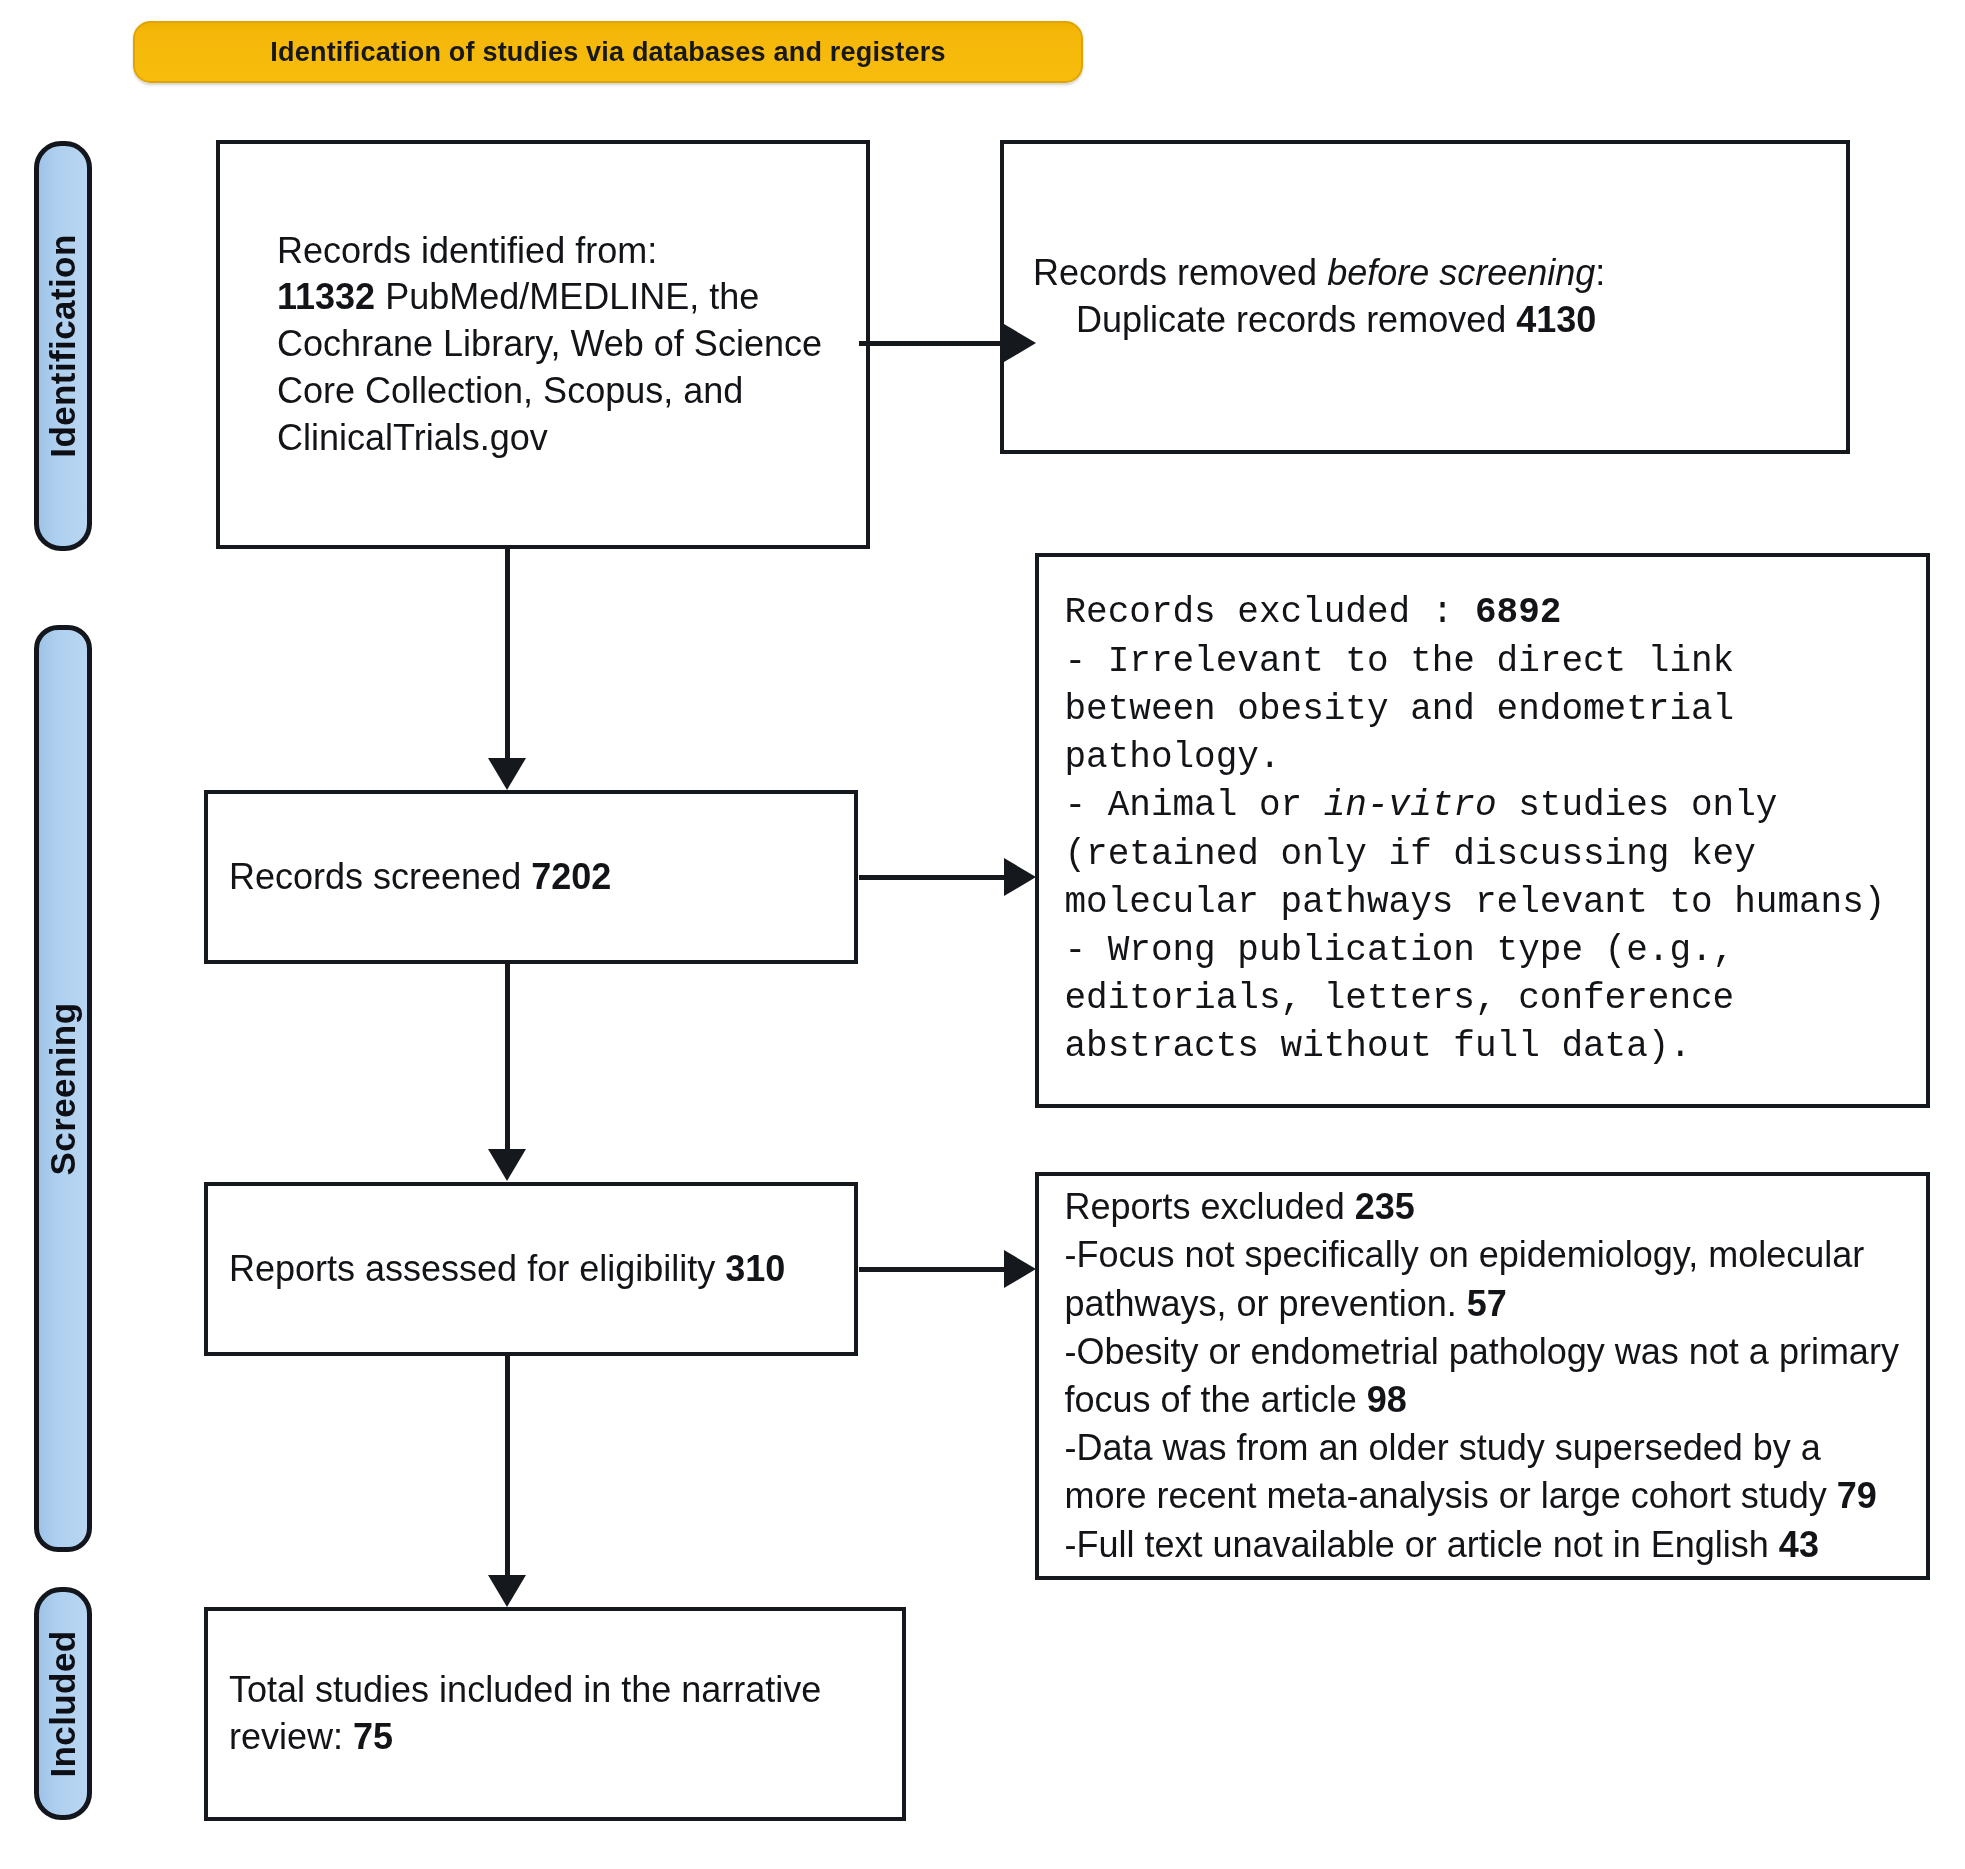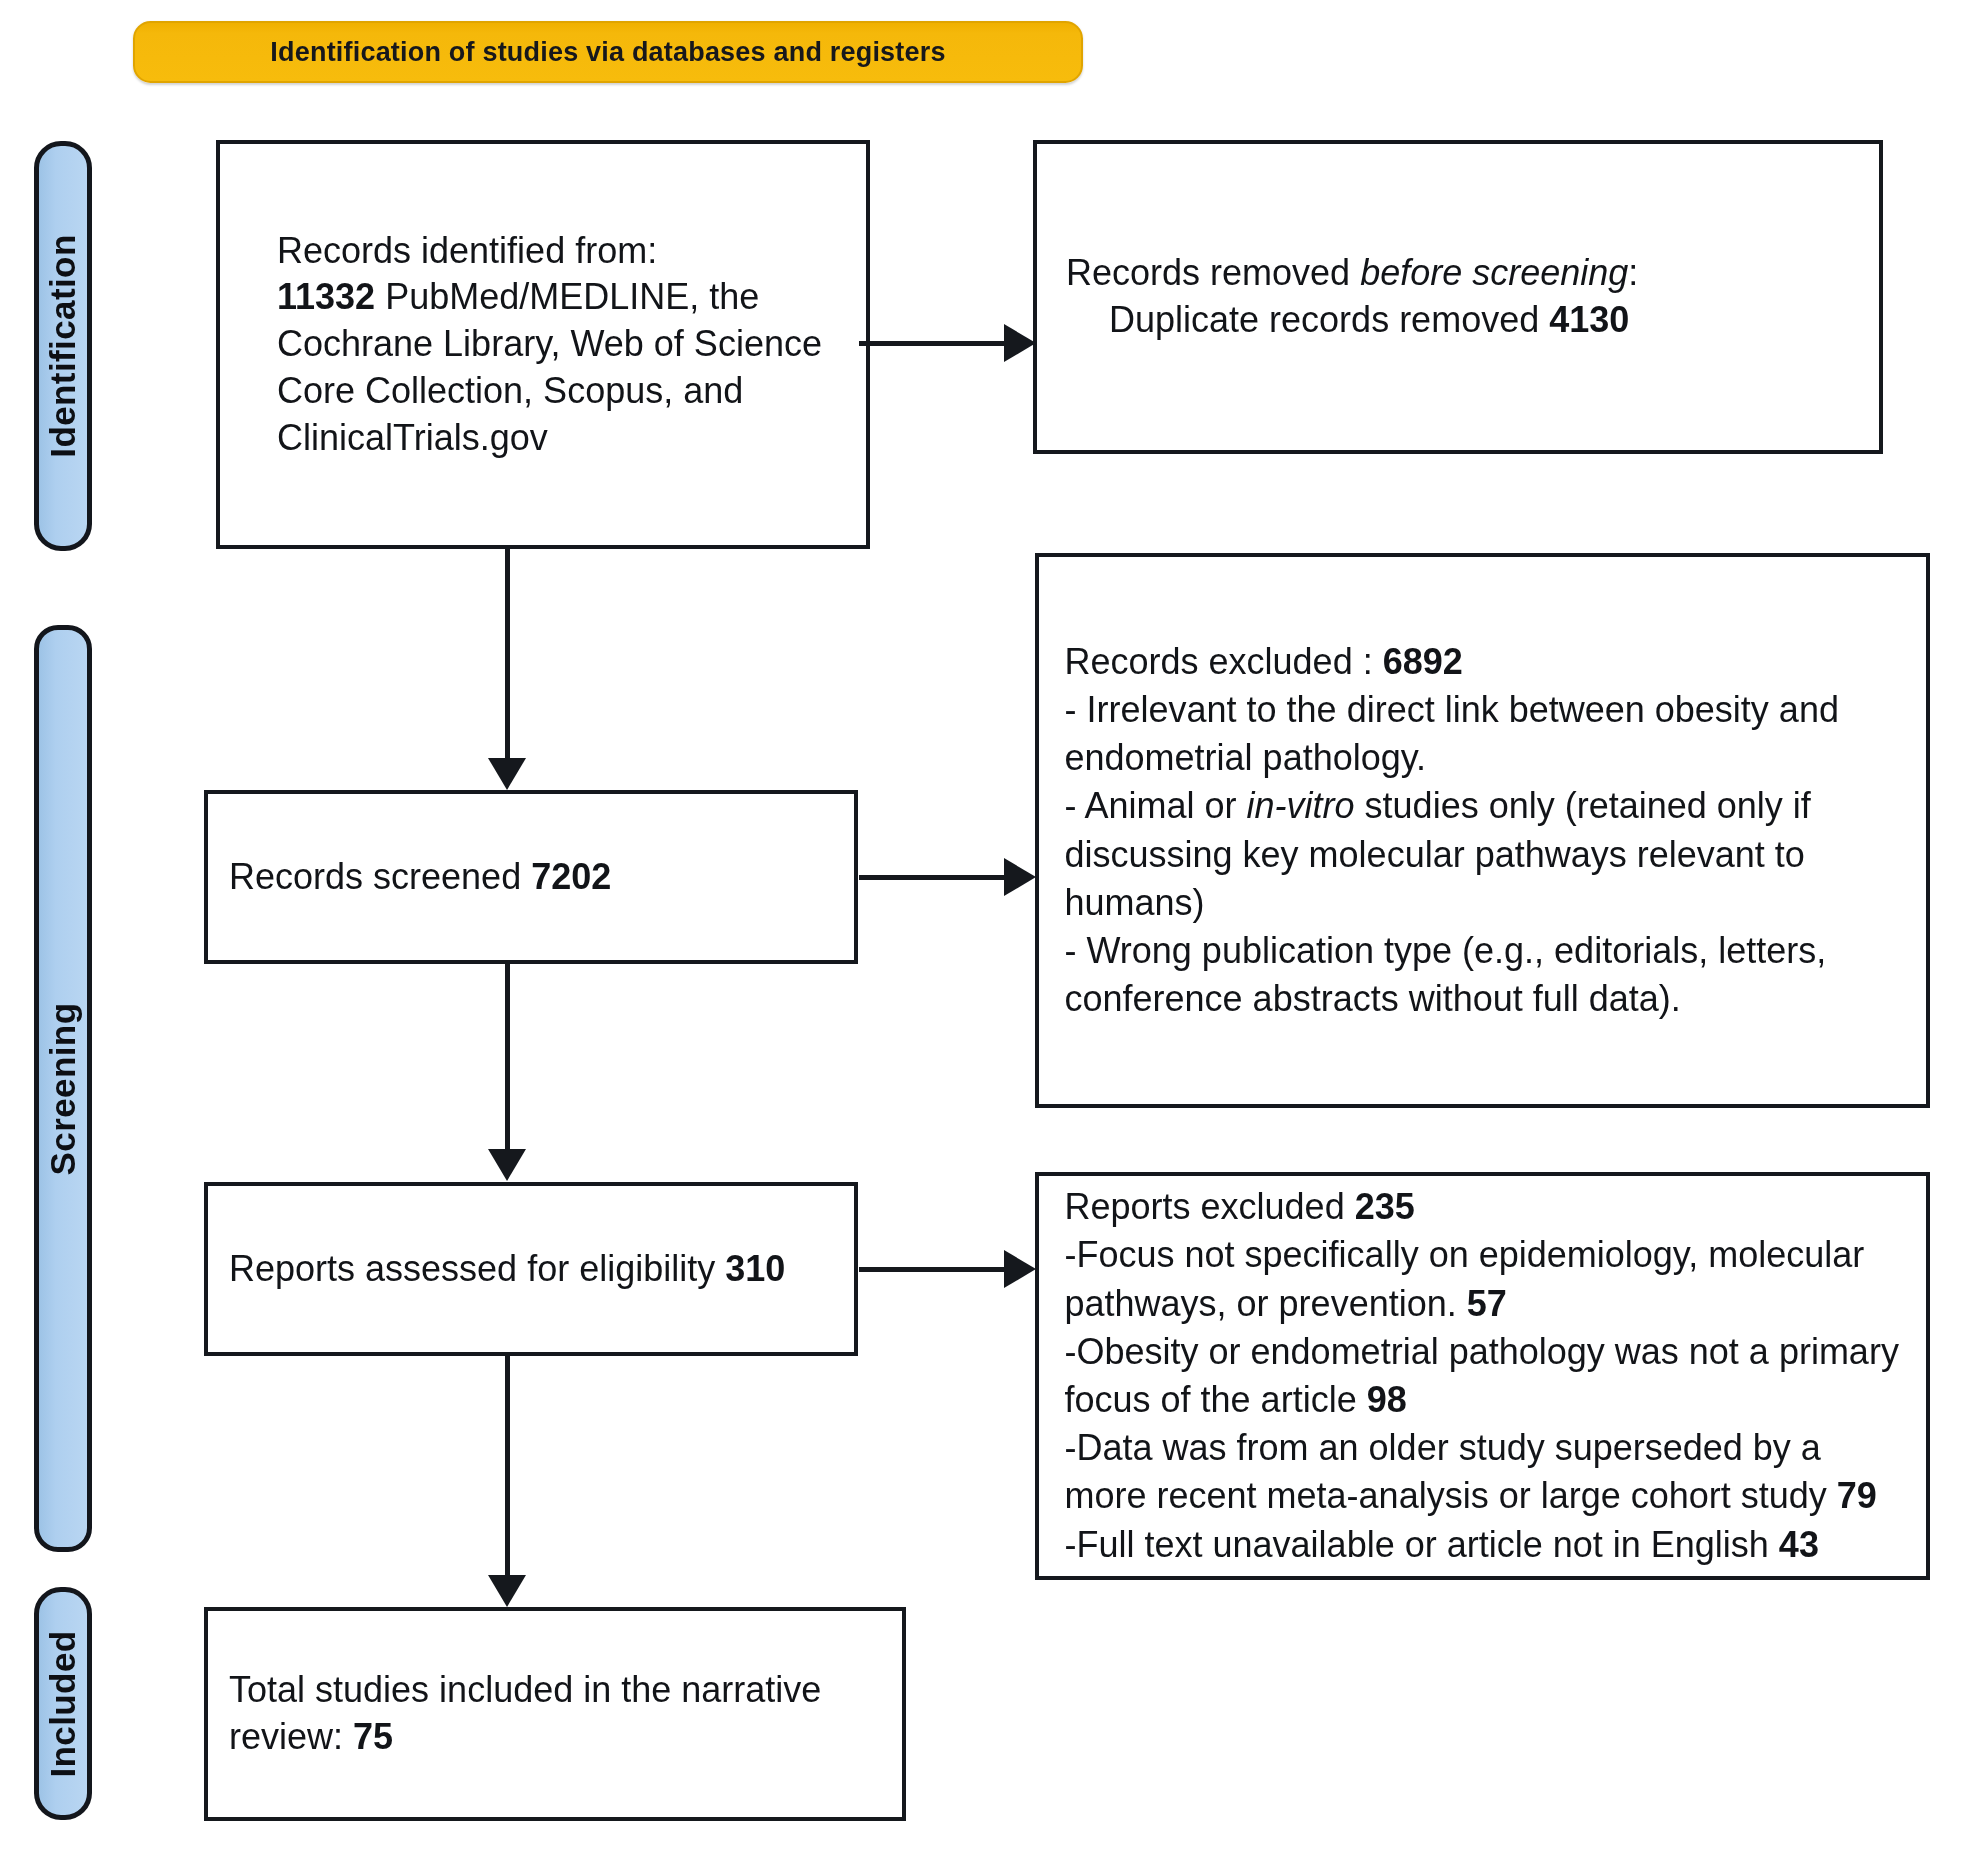--- a/index.html
+++ b/index.html
@@ -132,35 +132,35 @@
     <span class="stage-label">Included</span>
   </div>
 
   <div class="fbox" style="left:216px; top:140px; width:654px; height:409px;padding-left:36px;">
     <div class="fbox-inner">
       <div class="fline">Records identified from:</div>
       <div class="fline"><b>11332</b><span> PubMed/MEDLINE, the Cochrane Library, Web of Science Core Collection, Scopus, and ClinicalTrials.gov</span></div>
     </div>
   </div>
 
-  <div class="fbox" style="left:1033px; top:140px; width:850px; height:314px;">
+  <div class="fbox" style="left:1000px; top:140px; width:850px; height:314px;">
     <div class="fbox-inner" style="padding:0 29px;">
       <div class="fline"><span>Records removed </span><i>before screening</i><span>:</span></div>
       <div class="fline" style="padding-left:43px;"><span>Duplicate records removed </span><b>4130</b></div>
     </div>
   </div>
 
   <div class="fbox" style="left:204px; top:790px; width:654px; height:174px;justify-content:center;">
     <div class="fbox-inner">
       <div class="fline"><span>Records screened </span><b>7202</b></div>
     </div>
   </div>
 
   <div class="fbox list" style="left:1035px; top:553px; width:895px; height:555px;">
-    <div class="fbox-inner" style="padding:0 25.5px;">
+    <div class="fbox-inner" style="padding:0 25.5px;font-family:Liberation Mono, monospace;">
       <div class="fline"><span>Records excluded : </span><b>6892</b></div>
       <div class="fline">- Irrelevant to the direct link between obesity and endometrial pathology.</div>
       <div class="fline"><span>- Animal or </span><i>in-vitro</i><span> studies only (retained only if discussing key molecular pathways relevant to humans)</span></div>
       <div class="fline">- Wrong publication type (e.g., editorials, letters, conference abstracts without full data).</div>
     </div>
   </div>
 
   <div class="fbox" style="left:204px; top:1182px; width:654px; height:174px;">
     <div class="fbox-inner">
       <div class="fline"><span>Reports assessed for eligibility </span><b>310</b></div>

